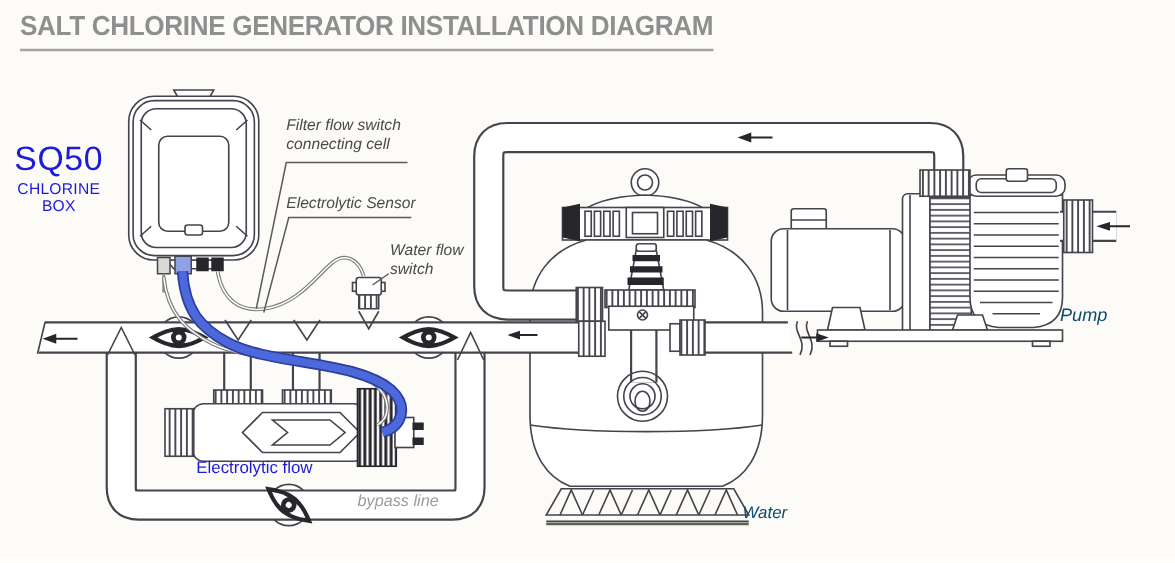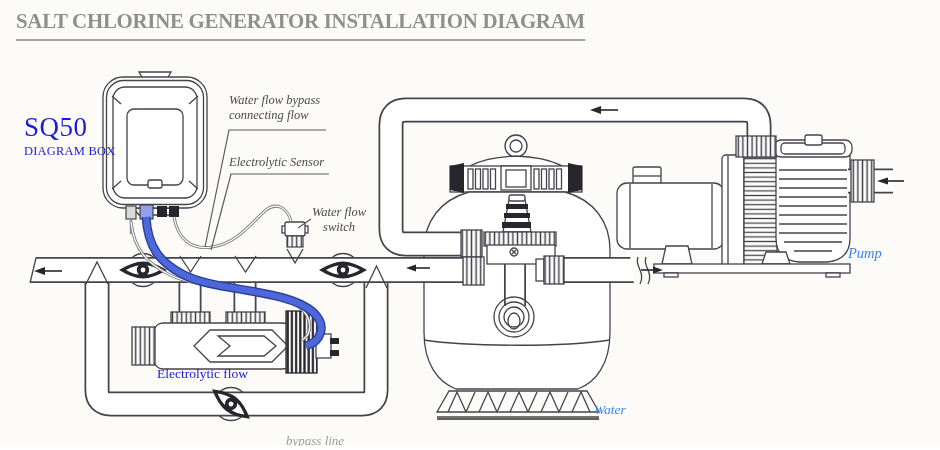--- a/index.html
+++ b/index.html
@@ -8,41 +8,41 @@
     --cable-blue-dark:#2b3f9e;
     --title-gray:#8f8f8f;
     --annotation-dark:#4a4a4a;
     --annotation-light:#9c9c9c;
     --line-color:#45434b;
     --paper:#fcfbf8;
   }
   html,body{margin:0;padding:0;background:#fff;}
   .stage{
     position:relative;width:940px;height:446px;background:var(--paper);
-    overflow:hidden;font-family:Liberation Serif, serif;
+    overflow:hidden;font-family:Liberation Sans, sans-serif;
   }
   .stage svg{position:absolute;left:0;top:0;}
   .ln{stroke:var(--line-color);stroke-width:1.3;fill:none;}
   .fw{stroke:var(--line-color);stroke-width:1.3;fill:#ffffff;}
   .pipe-o{stroke:var(--line-color);fill:none;}
   .pipe-i{stroke:#ffffff;fill:none;}
   .blk{fill:#26262c;stroke:none;}
   .ldr{stroke:#5a5a5a;stroke-width:1.2;fill:none;}
   .thinwire{stroke:#7d7d80;fill:none;stroke-width:3;}
   .thinwire-core{stroke:#fff;fill:none;stroke-width:1.2;}
   .lbl{position:absolute;color:var(--annotation-dark);font-size:12.5px;font-style:italic;line-height:1.16;white-space:nowrap;}
-  .lbl.light{color:var(--annotation-light);margin-top:40px;}
-  .lbl.mid{color:#3b82f6;}
+  .lbl.light{color:var(--annotation-light);}
+  .lbl.mid{color:#0c4a6e;}
   .page-title{
     position:absolute;left:16px;top:8px;margin:0;
     font-size:22px;font-weight:700;letter-spacing:-0.3px;color:var(--title-gray);
     border-bottom:2px solid #a3a3a3;padding-bottom:5px;
     transform:scaleX(0.95);transform-origin:left top;white-space:nowrap;
   }
-  .model-block{position:absolute;left:24px;top:114px;width:94px;text-align:left;color:var(--accent-blue);}
+  .model-block{position:absolute;left:0;top:114px;width:94px;text-align:center;color:var(--accent-blue);}
   .model-block .model{font-size:27px;line-height:1.0;letter-spacing:0.5px;}
   .model-block .sub{font-size:12.5px;margin-top:3px;letter-spacing:0.2px;}
   .cell-label{position:absolute;left:157px;top:366px;color:var(--accent-blue);font-size:13.5px;white-space:nowrap;}
 </style>
 </head>
 <body>
 
 <div class="stage">
 
 <svg width="940" height="450" viewBox="0 0 940 450">
@@ -272,33 +272,33 @@
     <path d="M326 130 L229 130 L205 247" class="ldr"></path>
     <path d="M329 174 L231 174 L211 250" class="ldr"></path>
     <path d="M311 219 L298 228" class="ldr"></path>
   </g>
 </svg>
 
 <h1 class="page-title">SALT CHLORINE GENERATOR INSTALLATION DIAGRAM</h1>
 
 <div class="model-block">
   <div class="model">SQ50</div>
-  <div class="sub">DIAGRAM BOX</div>
+  <div class="sub">CHLORINE BOX</div>
 </div>
 
 <div class="lbl" style="left:229px;top:93px;">
-  <div>Water flow bypass</div>
-  <div>connecting flow</div>
+  <div>Filter flow switch</div>
+  <div>connecting cell</div>
 </div>
 
 <div class="lbl" style="left:229px;top:155px;">
   <div>Electrolytic Sensor</div>
 </div>
 
-<div class="lbl" style="left:312px;top:205px;text-align:center;">
+<div class="lbl" style="left:312px;top:193px;">
   <div>Water flow</div>
   <div>switch</div>
 </div>
 
 <div class="cell-label">Electrolytic flow</div>
 
 <div class="lbl light" style="left:286px;top:393px;font-size:13px;">bypass line</div>
 
 <div class="lbl mid" style="left:594px;top:402px;font-size:13.5px;">Water</div>
 

